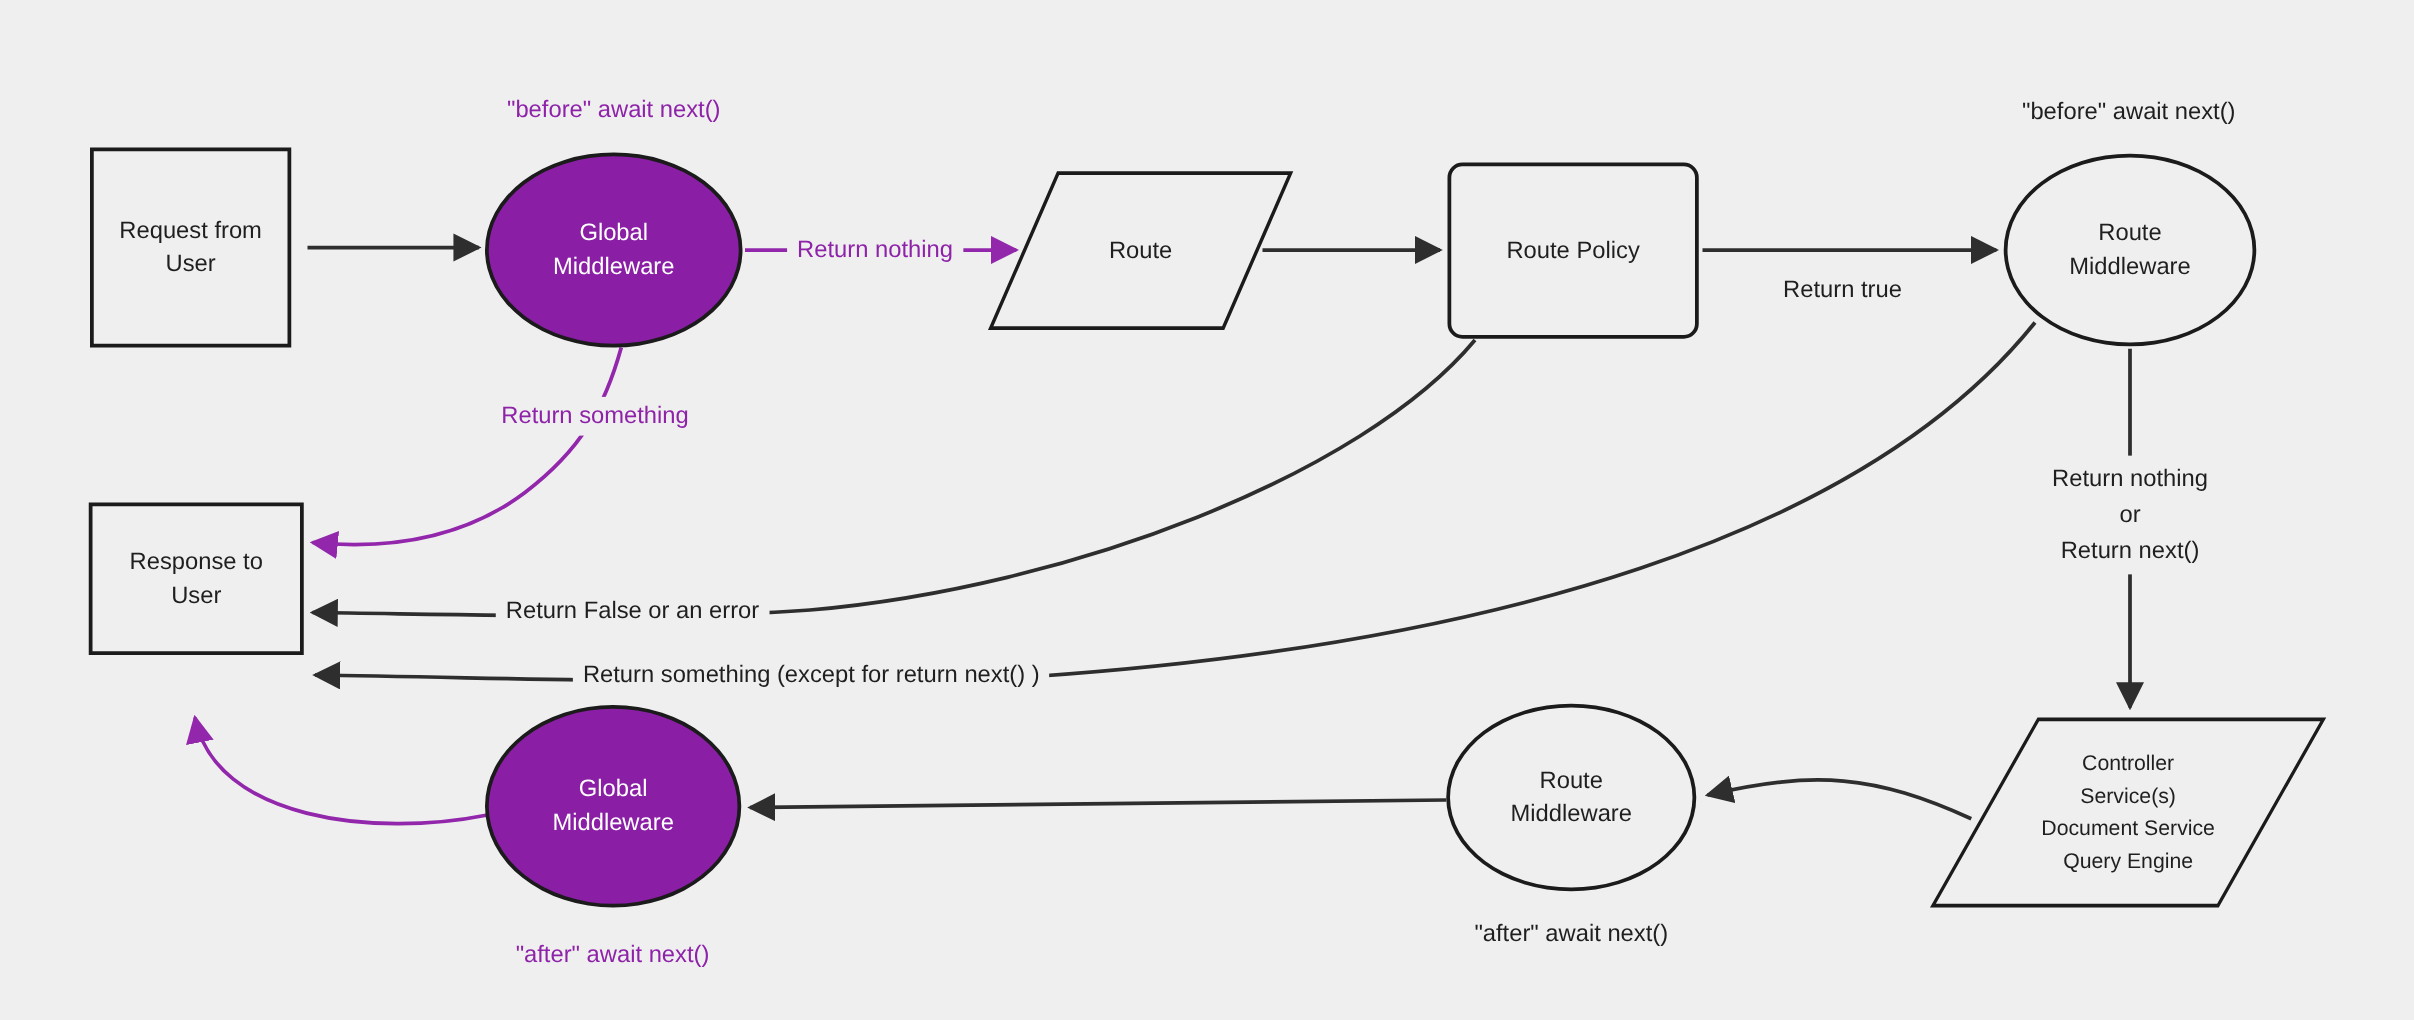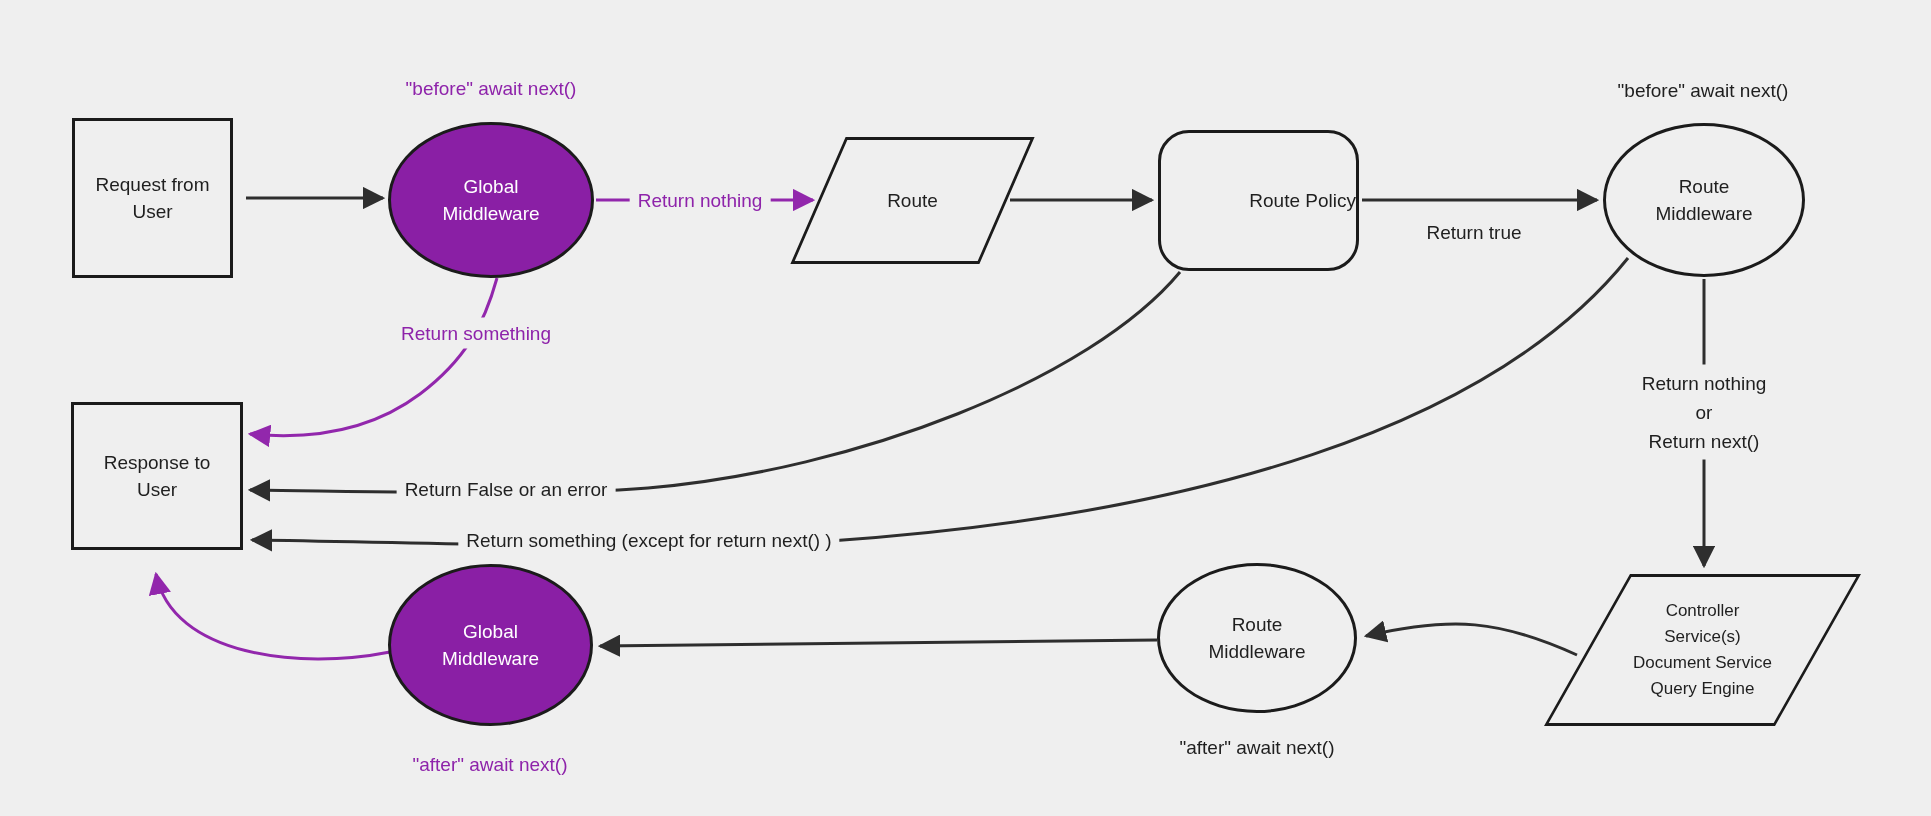--- a/index.html
+++ b/index.html
@@ -9,21 +9,21 @@
   html,body{margin:0;padding:0;background:var(--bg);}
   #canvas{
     position:relative; width:1931px; height:816px; background:var(--bg);
     font-family:"Liberation Sans","DejaVu Sans",sans-serif; color:var(--ink);
     overflow:hidden;
   }
   svg.edges{position:absolute;left:0;top:0;z-index:1;}
   .node{position:absolute;z-index:2;display:flex;align-items:center;justify-content:center;
     text-align:center;font-size:19px;line-height:27px;color:var(--ink);box-sizing:border-box;}
   .rect{background:var(--bg);border:3px solid var(--node-border);}
-  .roundrect{background:var(--bg);border:3px solid var(--node-border);border-radius:31px;justify-content:flex-end;}
+  .roundrect{background:var(--bg);border:3px solid var(--node-border);border-radius:12px;}
   .ellipse{background:var(--bg);border:3px solid var(--node-border);border-radius:50%;}
   .ellipse.purple{background:var(--purple-fill);color:var(--white);font-weight:normal;font-size:19px;}
   .para{background:transparent;}
   .para .para-bg{position:absolute;top:0;bottom:0;background:var(--bg);
     border:3px solid var(--node-border);box-sizing:border-box;}
   .para .para-label{position:relative;z-index:1;}
   .para-sm{font-size:17px;line-height:26px;}
   .elabel{position:absolute;z-index:3;transform:translate(-50%,-50%);white-space:nowrap;
     font-size:19px;line-height:29px;text-align:center;}
   .elabel.onln{background:var(--bg);padding:1px 8px;}
@@ -115,21 +115,21 @@
     </div>
   </div>
 
   <div class="node ellipse purple" style="left:388px;top:564px;width:205px;height:162px;">
     <div class="lbl-lines">
       <span>Global</span>
       <span>Middleware</span>
     </div>
   </div>
 
-  <div class="node rect" style="left:71px;top:402px;width:172px;height:148px;">
+  <div class="node rect" style="left:71px;top:402px;width:172px;height:122px;">
     <div class="lbl-lines">
       <span>Response to</span>
       <span>User</span>
     </div>
   </div>
 
   <div class="elabel purpletxt" style="left:491px;top:88px;">"before" await next()</div>
 
   <div class="elabel" style="left:1703px;top:90px;">"before" await next()</div>
 

